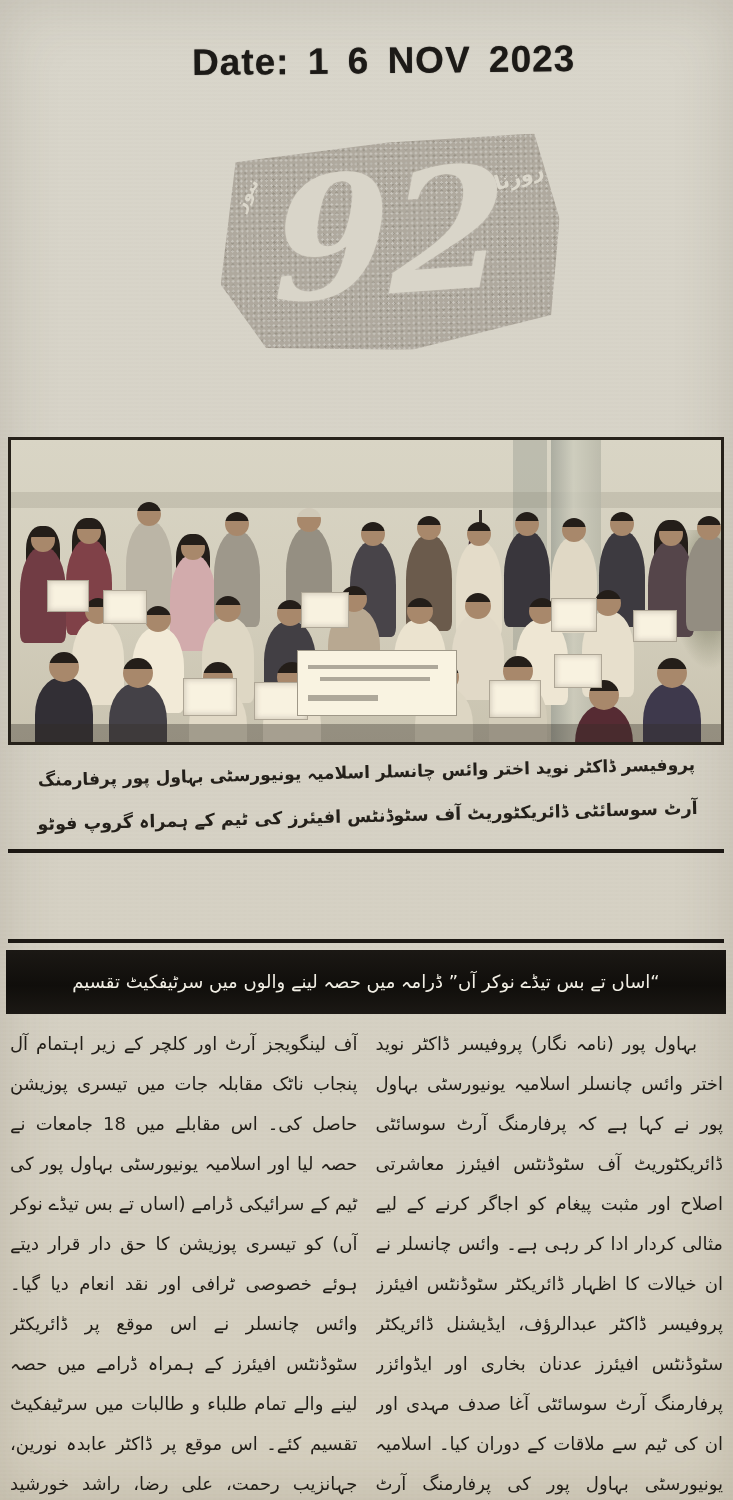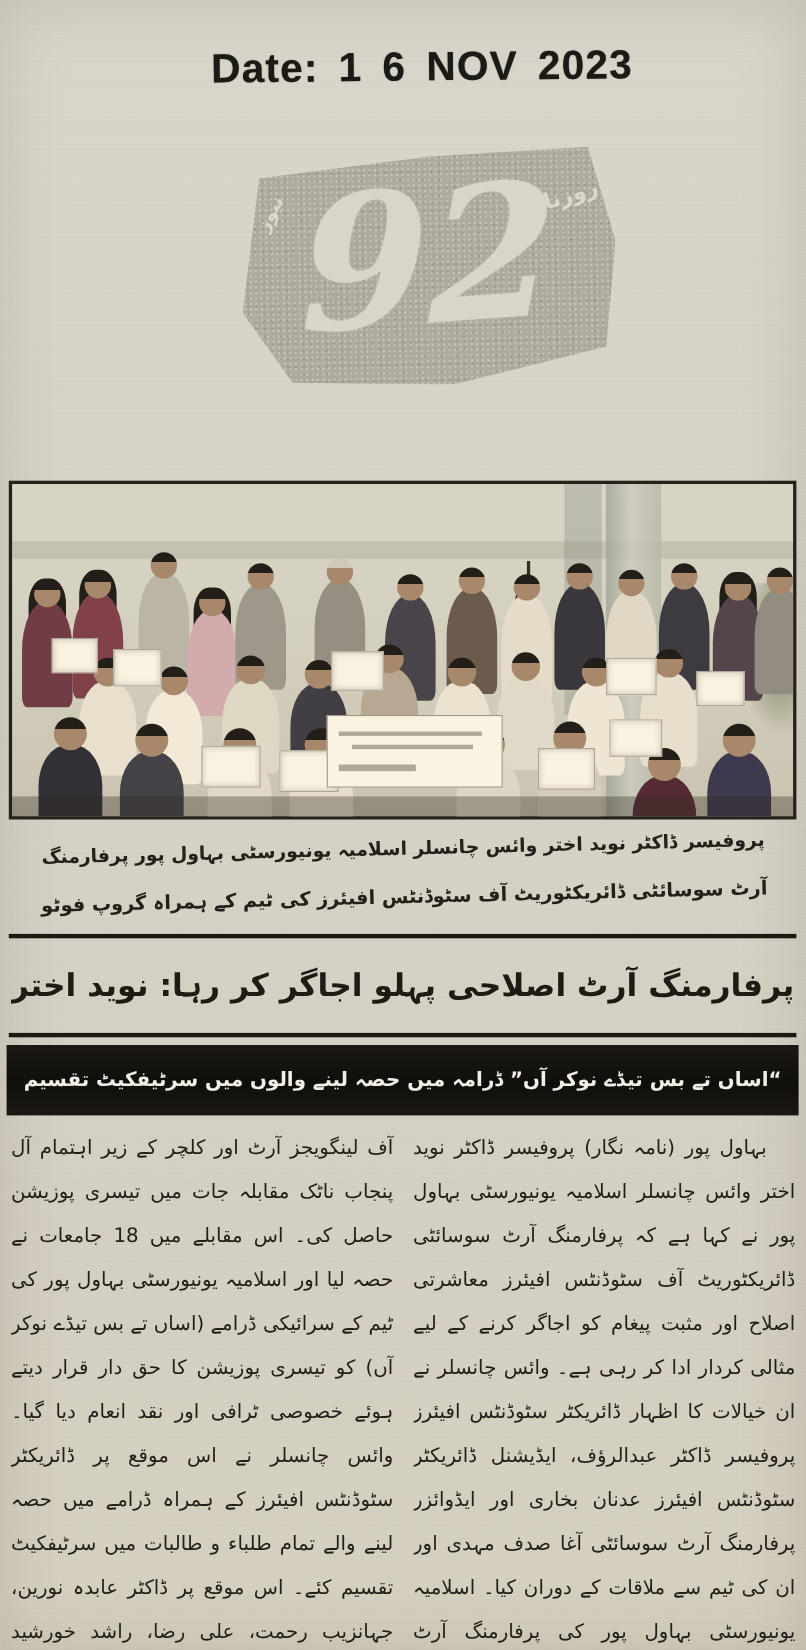--- a/index.html
+++ b/index.html
@@ -76,21 +76,21 @@
     direction:rtl;text-align:center;
     font-weight:bold;font-size:40px;line-height:80px;color:#1e1a14;
   }
   .subbar{
     position:absolute;left:6px;top:950px;width:720px;height:64px;
     background:linear-gradient(180deg,#1b1814,#100e0b 55%,#1b1814);
     display:flex;align-items:center;justify-content:center;
   }
   .subbar-text{
     direction:rtl;text-align:center;width:706px;
-    font-weight:bold;font-size:25px;color:#f2efe5;line-height:64px;
+    font-weight:normal;font-size:25px;color:#f2efe5;line-height:64px;
   }
   
   .article{
     position:absolute;left:10px;top:1024px;width:713px;height:476px;
     display:flex;direction:rtl;gap:18px;
   }
   .col{
     flex:1 1 0;direction:rtl;text-align:justify;
     font-size:18px;line-height:40px;color:#221e18;font-weight:500;
     overflow:hidden;
@@ -206,21 +206,20 @@
         <i style="left: 0px; top: 284px; width: 100%; height: 18px; background: rgba(50, 42, 34, 0.35);"></i>
       </div>
   </div>
 
   <div class="caption">
     <div class="fit-line" style="font-size: 17px;">پروفیسر ڈاکٹر نوید اختر وائس چانسلر اسلامیہ یونیورسٹی بہاول پور پرفارمنگ</div>
     <div class="fit-line" style="font-size: 17.5px;">آرٹ سوسائٹی ڈائریکٹوریٹ آف سٹوڈنٹس افیئرز کی ٹیم کے ہمراہ گروپ فوٹو</div>
   </div>
 
   <div class="rule top"></div>
-  <div class="headline fit-line" style="font-size: 28.5px;">پرفارمنگ آرٹ اصلاحی پہلو اجاگر کر رہا: نوید اختر</div>
   <div class="rule bottom"></div>
 
   <div class="subbar">
     <div class="subbar-text fit-line" style="font-size: 18px;">“اساں تے بس تیڈے نوکر آں” ڈرامہ میں حصہ لینے والوں میں سرٹیفکیٹ تقسیم</div>
   </div>
 
   <div class="article">
     <div class="col first">
       <p>بہاول پور (نامہ نگار) پروفیسر ڈاکٹر نوید اختر وائس چانسلر اسلامیہ یونیورسٹی بہاول پور نے کہا ہے کہ پرفارمنگ آرٹ سوسائٹی ڈائریکٹوریٹ آف سٹوڈنٹس افیئرز معاشرتی اصلاح اور مثبت پیغام کو اجاگر کرنے کے لیے مثالی کردار ادا کر رہی ہے۔ وائس چانسلر نے ان خیالات کا اظہار ڈائریکٹر سٹوڈنٹس افیئرز پروفیسر ڈاکٹر عبدالرؤف، ایڈیشنل ڈائریکٹر سٹوڈنٹس افیئرز عدنان بخاری اور ایڈوائزر پرفارمنگ آرٹ سوسائٹی آغا صدف مہدی اور ان کی ٹیم سے ملاقات کے دوران کیا۔ اسلامیہ یونیورسٹی بہاول پور کی پرفارمنگ آرٹ سوسائٹی نے حال ہی میں پنجاب انسٹی ٹیوٹ</p>
     </div>

